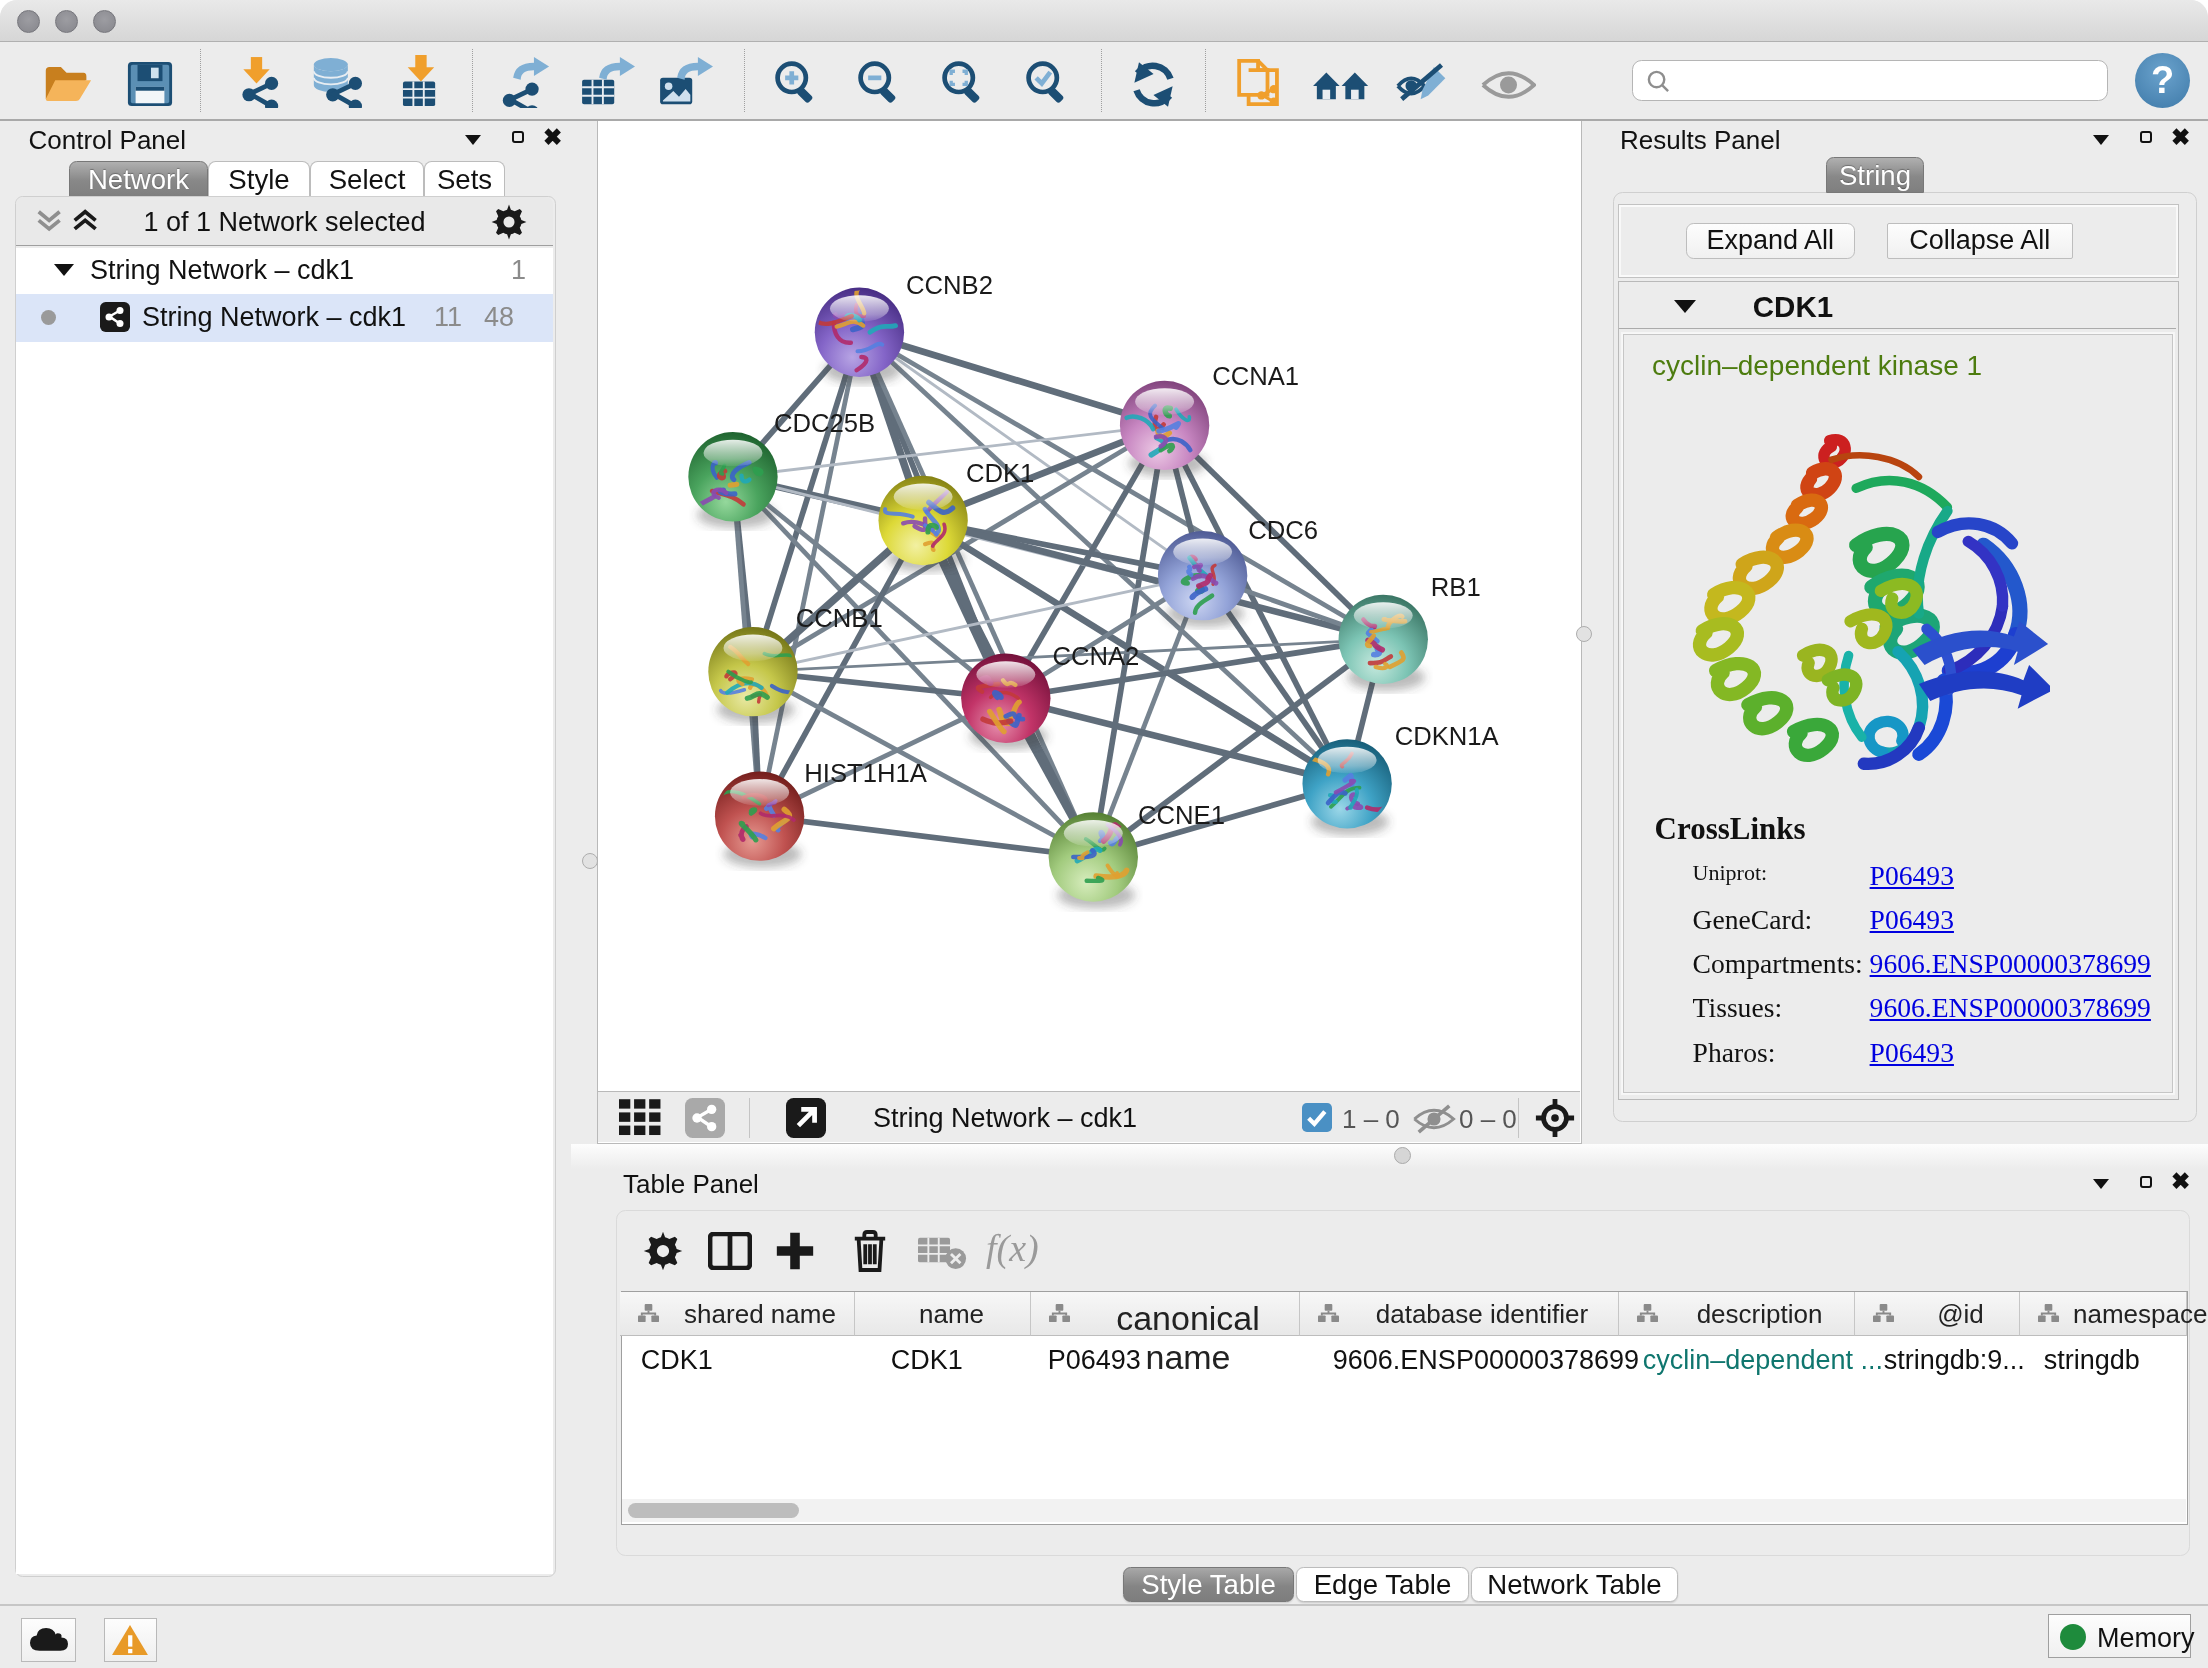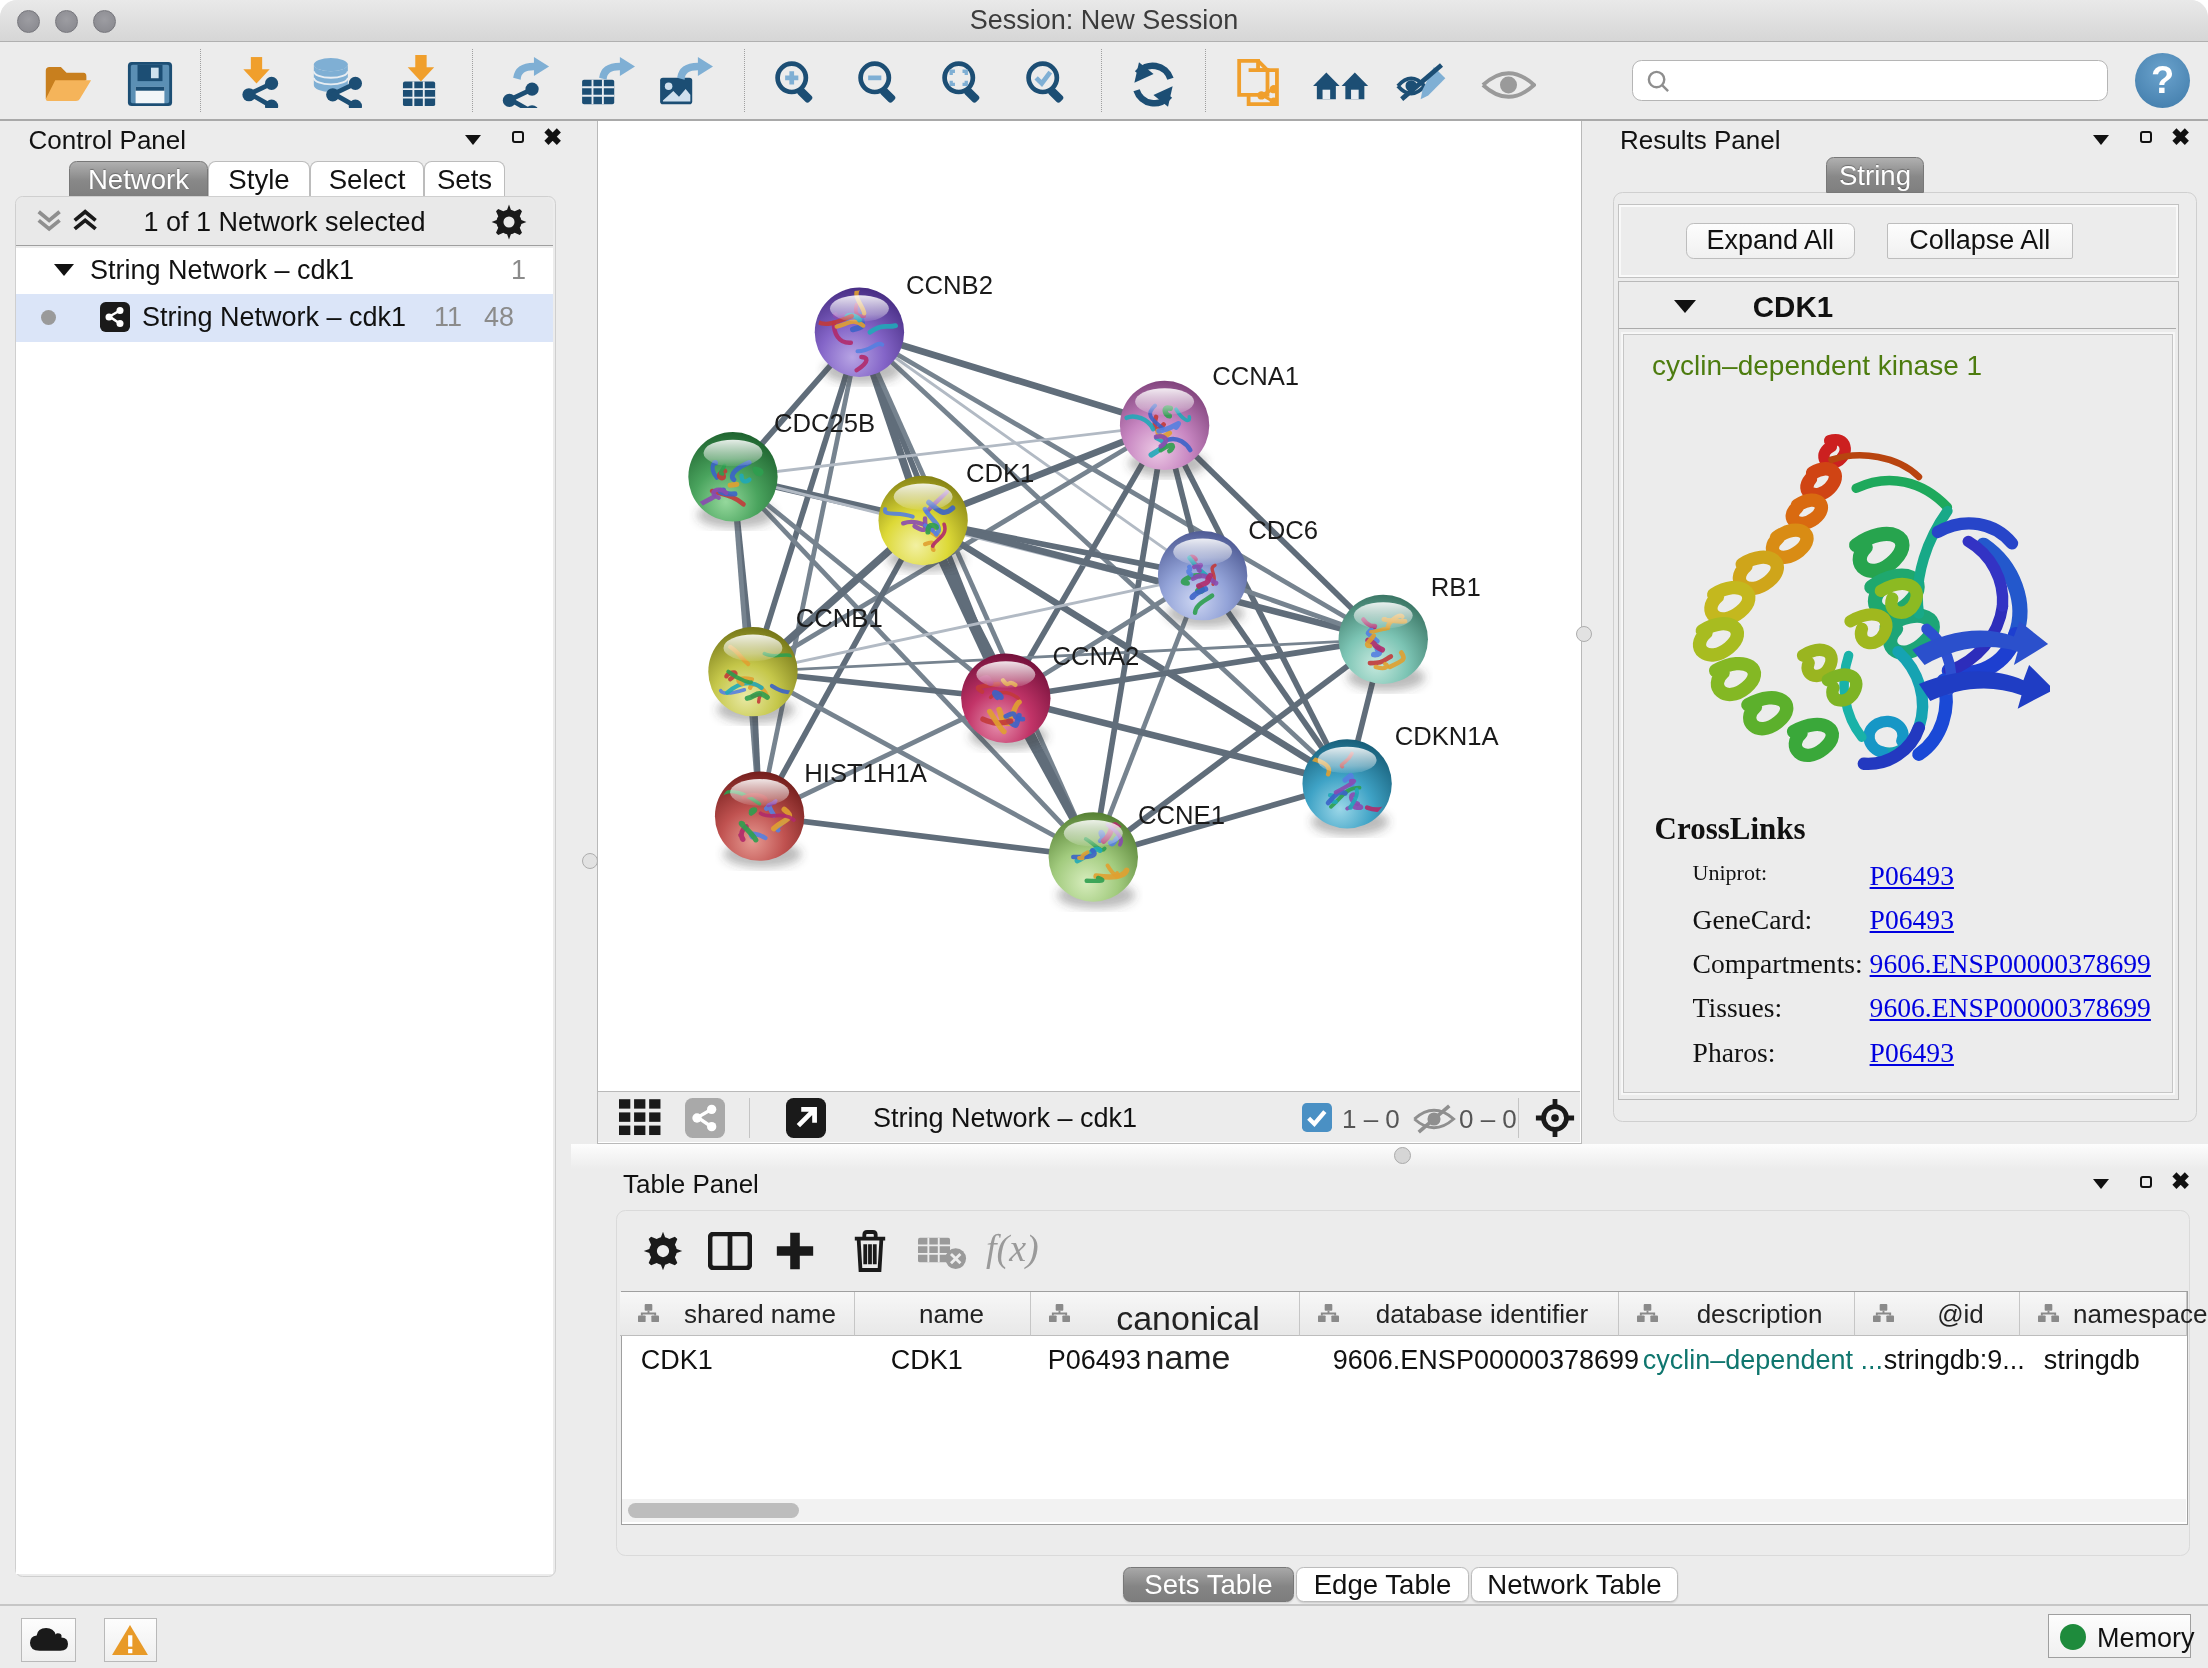--- a/index.html
+++ b/index.html
@@ -8,21 +8,20 @@
 .tabsel { background:linear-gradient(#b0b0b0,#888 55%,#7f7f7f); color:#fff; border:1px solid #787878; text-shadow:0 -1px 1px rgba(0,0,0,0.3); }
 .btab { position:absolute; height:35px; border-radius:7.6px; text-align:center; font-size:27.6px; line-height:34px; color:#111; background:#fff; border:1px solid #bcbcbc; box-shadow:0 1px 1.9px rgba(0,0,0,0.15);}
 .btabsel { background:linear-gradient(#a8a8a8,#858585 55%,#7d7d7d); color:#fff; border:1px solid #787878; }
 .sep { position:absolute; top:49px; height:63px; border-left:1.9px dotted #9f9f9f; }
 </style></head><body>
 <div class="abs" style="left:0;top:0;width:2208px;height:1668px;background:#ececec;border-radius:17px 17px 0 0;overflow:hidden">
 <div class="abs" style="left:0;top:0;width:2208px;height:42px;background:linear-gradient(#e9e9e9,#d6d6d6);border-bottom:1.9px solid #b0b0b0;border-radius:17px 17px 0 0">
 <div class="abs" style="left:17px;top:9.5px;width:23px;height:23px;border-radius:50%;background:radial-gradient(circle at 50% 40%,#9d9da2,#86868c);border:1px solid #76767c"></div>
 <div class="abs" style="left:55px;top:9.5px;width:23px;height:23px;border-radius:50%;background:radial-gradient(circle at 50% 40%,#9d9da2,#86868c);border:1px solid #76767c"></div>
 <div class="abs" style="left:93px;top:9.5px;width:23px;height:23px;border-radius:50%;background:radial-gradient(circle at 50% 40%,#9d9da2,#86868c);border:1px solid #76767c"></div>
-<div class="abs" style="left:0;top:4.8px;width:2208px;text-align:center;font-size:27px;font-weight:500;color:#3c3c3c">Session: New Session</div>
 </div>
     <div class="abs" style="left:0;top:44px;width:2208px;height:76px;background:#ececec"></div>
     <div class="abs" style="left:0;top:119px;width:2208px;height:1.9px;background:#a9a9a9"></div>
     <div class="abs" style="left:42px;top:61px"><svg width="51" height="46" viewBox="0 0 54 48" style="">
         <path d="M4 40 L4 10 Q4 6 8 6 L20 6 L26 12 L44 12 Q47 12 47 16 L47 20 Z" fill="#c87f1e"></path>
         <path d="M4 40 L14 20 L52 20 L40 40 Q39 42 36 42 L6 42 Q4 42 4 40" fill="#f5b45a"></path>
       </svg></div>
     <div class="abs" style="left:126px;top:60px"><svg width="48" height="48" viewBox="0 0 50 50" style="">
         <rect x="2" y="2" width="46" height="46" rx="4" fill="#1c4e74"></rect>
         <rect x="5" y="5" width="40" height="40" rx="2" fill="#5b8fb4"></rect>
@@ -822,21 +821,21 @@
     <div class="abs" style="left:2020px;top:1292px;width:167px;height:44px;background:linear-gradient(#f7f7f7,#e8e8e8);border-right:1.9px solid #c6c6c6;border-bottom:1.9px solid #bdbdbd"></div>
     <div class="abs" style="left:2073px;top:1299px;width:107px;text-align:center;font-size:26px;color:#222">namespace</div>
     <div class="abs" style="left:2037px;top:1303px"><svg width="23" height="21" viewBox="0 0 24 22">
         <g fill="#8a8a8a">
           <rect x="8" y="1" width="8" height="7" rx="1"></rect>
           <rect x="1" y="13" width="8" height="7" rx="1"></rect>
           <rect x="15" y="13" width="8" height="7" rx="1"></rect>
           <path d="M12 8 L12 11 M5 13 L5 11 L19 11 L19 13" stroke="#8a8a8a" stroke-width="2" fill="none"></path>
         </g>
       </svg></div>
-    <div class="btab btabsel" style="left:1123px;top:1567px;width:171px">Sets Table</div>
+    <div class="btab btabsel" style="left:1123px;top:1567px;width:171px">Style Table</div>
     <div class="btab" style="left:1296px;top:1567px;width:173px">Edge Table</div>
     <div class="btab" style="left:1471px;top:1567px;width:207px">Network Table</div>
     <div class="abs" style="left:0;top:1604px;width:2208px;height:1.9px;background:#c6c6c6"></div>
     <div class="abs" style="left:21px;top:1618px;width:55px;height:44px;background:linear-gradient(#fdfdfd,#efefef);border:1.9px solid #b9b9b9">
 <svg width="42" height="28.5" viewBox="0 0 44 30" style="position:absolute;left:5.7px;top:6.7px">
         <path d="M12 26 Q2 26 2 18 Q2 11 9 10 Q10 2 19 2 Q27 2 29 9 Q30 7 33 8 Q36 9 35 12 Q42 12 42 19 Q42 26 34 26 Z" fill="#1a1a1a"></path>
       </svg>
     </div>
     <div class="abs" style="left:104px;top:1618px;width:53px;height:44px;background:linear-gradient(#fdfdfd,#efefef);border:1.9px solid #b9b9b9">
 <svg width="40" height="34" viewBox="0 0 42 36" style="position:absolute;left:4.8px;top:3.8px">

